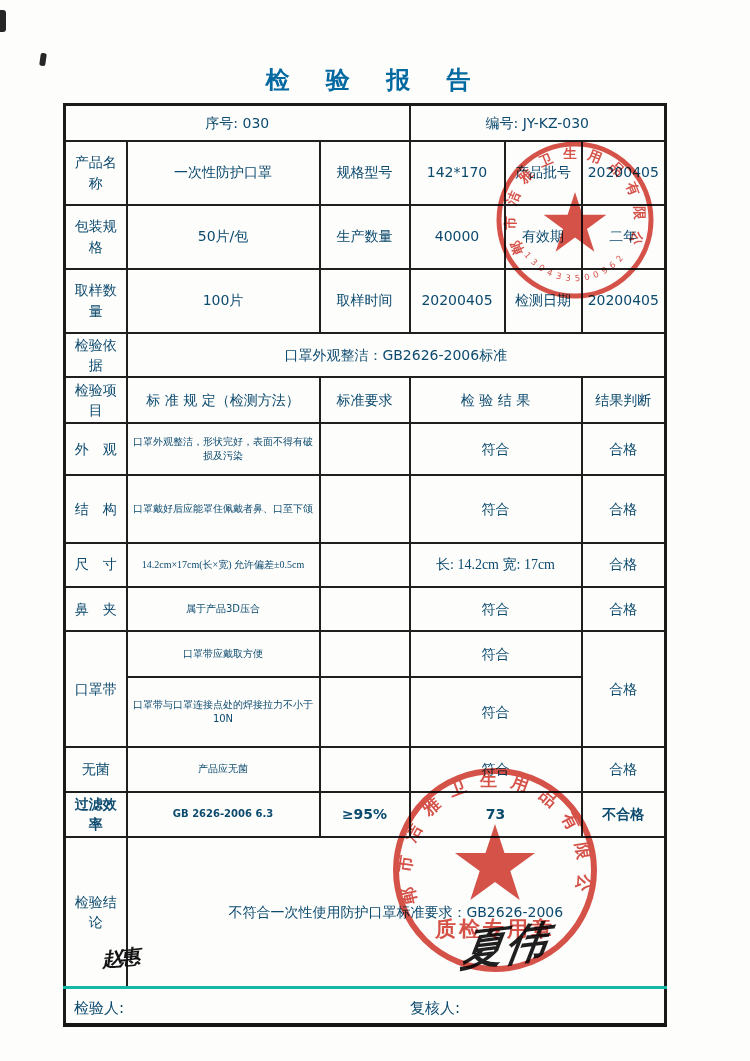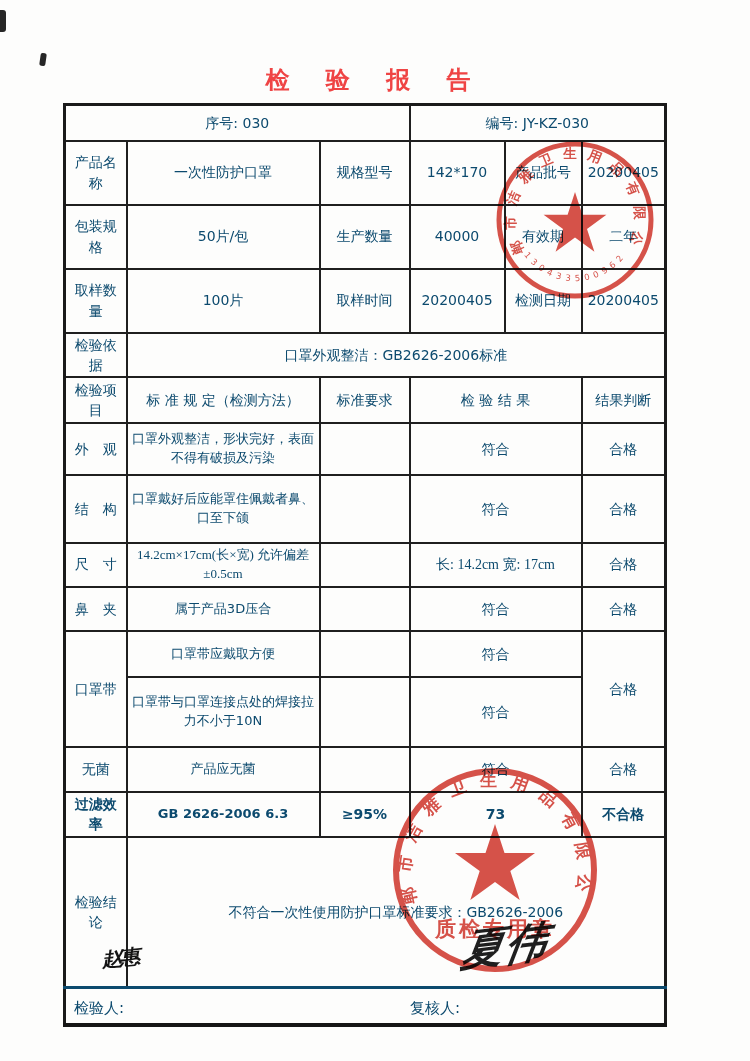--- a/index.html
+++ b/index.html
@@ -3,41 +3,41 @@
 <meta charset="utf-8">
 <style>
   html,body{margin:0;padding:0;background:#e8e8e8;}
   .page{
     position:relative;width:750px;height:1061px;background:#fdfdfc;
     font-family:"DejaVu Sans","Liberation Sans",sans-serif;color:#1b1b1b;
     overflow:hidden;margin:0 auto;
   }
   .doc-title{
     position:absolute;top:64px;left:0;width:100%;text-align:center;
-    font-size:24px;font-weight:bold;letter-spacing:14px;color:#ef4444;
+    font-size:24px;font-weight:bold;letter-spacing:14px;color:#0369a1;
   }
   table.report{
     position:absolute;left:63px;top:103px;width:601px;
     border-collapse:collapse;table-layout:fixed;
     font-size:14px;color:#0c4a6e;
   }
   table.report{border:3px solid #1a1a1a;}
   table.report td{
     border:2px solid #1f1f1f;text-align:center;vertical-align:middle;
     padding:1px 4px;line-height:1.45;overflow:hidden;
   }
   td.left{text-align:left;padding-left:9px;}
   tr.r-head{height:36px;}  tr.r-info{height:64px;}
   tr.r-basis{height:42px;} tr.r-cols{height:46px;}
   tr.r-a{height:52px;} tr.r-b{height:68px;} tr.r-c{height:44px;font-family:Liberation Serif, serif;}
   tr.r-d{height:44px;} tr.r-e{height:46px;} tr.r-f{height:70px;}
   tr.r-g{height:45px;} tr.r-h{height:44px;font-weight:bold;}
-  tr.r-conc{height:151px;} tr.r-sign{height:37px;border-top:3px solid #0c4a6e;padding-left:11px;}
+  tr.r-conc{height:151px;} tr.r-sign{height:37px;border-top:3px solid #14b8a6;padding-left:11px;}
   tr.r-sign td{border-bottom:4px solid #151515;}
-  .std-cell{font-size:13px;}
+  .std-cell{font-size:10px;}
   .sign-cell{position:relative;text-align:left;}
   .sign-label{position:absolute;top:9px;font-size:15px;}
   .sign-label.inspector{left:8px;}
   .sign-label.reviewer{left:344px;}
   
   .hand{
     position:absolute;font-weight:bold;color:#141414;
     font-family:"DejaVu Serif","Liberation Serif",serif;
   }
   .hand.inspector-sig{

